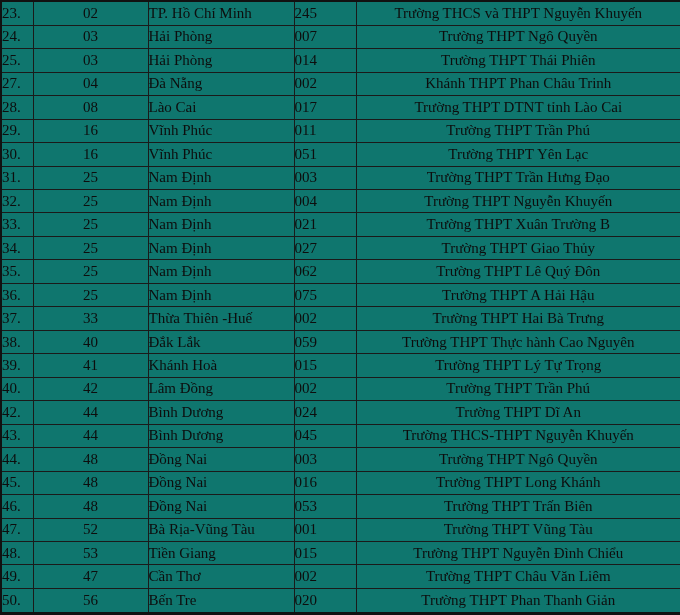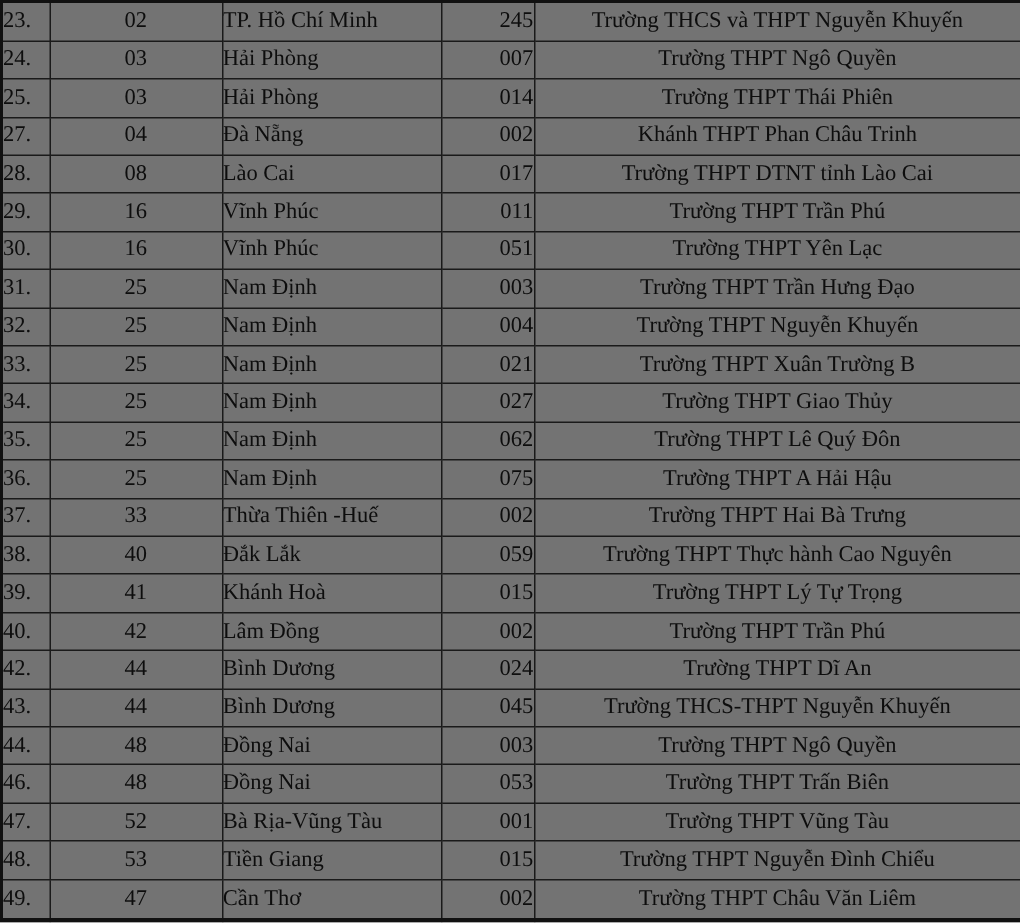--- a/index.html
+++ b/index.html
@@ -3,21 +3,21 @@
 <meta charset="utf-8">
 <style>
   html, body {
     margin: 0;
     padding: 0;
     background: #ffffff;
   }
   .page {
     width: 680px;
     height: 615px;
-    background: #737373;
+    background: #0f766e;
     overflow: hidden;
   }
   table.school-table {
     width: 680px;
     height: 615px;
     border-collapse: collapse;
     table-layout: fixed;
     font-family: "Liberation Serif", "DejaVu Serif", serif;
     font-size: 15px;
     color: #0d0d0d;
@@ -30,21 +30,21 @@
     padding: 0;
     line-height: 1;
   }
   table.school-table {
     border: 2px solid #111111;
     border-bottom-width: 3px;
   }
   td.col-index   { text-align: left;   padding-left: 5px;  }
   td.col-pcode   { text-align: center; }
   td.col-pname   { text-align: left;   padding-left: 10px; }
-  td.col-scode   { text-align: right; }
+  td.col-scode   { text-align: left; }
   td.col-sname   { text-align: center;   padding-left: 11px; }
 </style>
 </head>
 <body>
 
 <div class="page">
   <table class="school-table">
     <colgroup>
       <col style="width:32px">
       <col style="width:115px">
@@ -187,20 +187,27 @@
           <td class="col-sname">Trường THCS-THPT Nguyễn Khuyến</td>
         </tr>
         <tr>
           <td class="col-index">44.</td>
           <td class="col-pcode">48</td>
           <td class="col-pname">Đồng Nai</td>
           <td class="col-scode">003</td>
           <td class="col-sname">Trường THPT Ngô Quyền</td>
         </tr>
         <tr>
+          <td class="col-index">45.</td>
+          <td class="col-pcode">48</td>
+          <td class="col-pname">Đồng Nai</td>
+          <td class="col-scode">016</td>
+          <td class="col-sname">Trường THPT Long Khánh</td>
+        </tr>
+        <tr>
           <td class="col-index">46.</td>
           <td class="col-pcode">48</td>
           <td class="col-pname">Đồng Nai</td>
           <td class="col-scode">053</td>
           <td class="col-sname">Trường THPT Trấn Biên</td>
         </tr>
         <tr>
           <td class="col-index">47.</td>
           <td class="col-pcode">52</td>
           <td class="col-pname">Bà Rịa-Vũng Tàu</td>
@@ -214,15 +221,22 @@
           <td class="col-scode">015</td>
           <td class="col-sname">Trường THPT Nguyễn Đình Chiểu</td>
         </tr>
         <tr>
           <td class="col-index">49.</td>
           <td class="col-pcode">47</td>
           <td class="col-pname">Cần Thơ</td>
           <td class="col-scode">002</td>
           <td class="col-sname">Trường THPT Châu Văn Liêm</td>
         </tr>
+        <tr>
+          <td class="col-index">50.</td>
+          <td class="col-pcode">56</td>
+          <td class="col-pname">Bến Tre</td>
+          <td class="col-scode">020</td>
+          <td class="col-sname">Trường THPT Phan Thanh Giản</td>
+        </tr>
       </tbody>
   </table>
 </div>
 
 </body></html>

